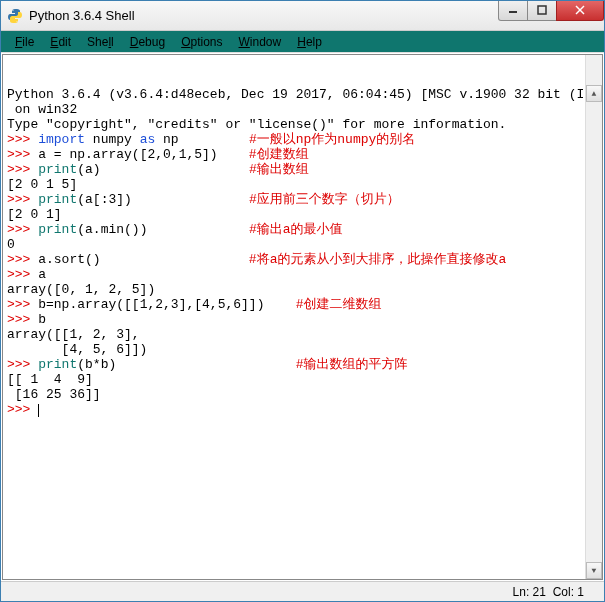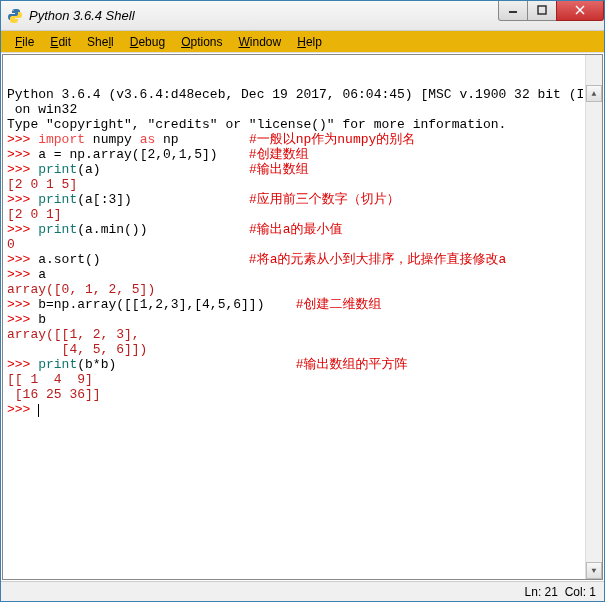--- a/index.html
+++ b/index.html
@@ -1,31 +1,31 @@
 <!DOCTYPE html>
 <html><head>
 <meta charset="utf-8">
 <style>
 * { margin:0; padding:0; box-sizing:border-box; }
 body { font-family:"Consolas","Courier New",monospace; font-size:13px; background:#fff; }
 .window { width:605px; height:602px; border:1px solid #3c7fb1; display:flex; flex-direction:column; background:#fff; }
 .titlebar { height:30px; background:linear-gradient(#f8f8f8,#e8e8e8); display:flex; align-items:center; border-bottom:1px solid #ccc; }
 .titlebar .icon { width:16px; height:16px; margin:0 6px; display:flex; align-items:center; justify-content:center; }
-.titlebar .title { flex:1; font-family:"Segoe UI",sans-serif; font-size:13px; color:#000;font-style:italic; }
+.titlebar .title { flex:1; font-family:"Segoe UI",sans-serif; font-size:13px; color:#000; }
 .winbtns { display:flex; height:20px; margin-top:-10px; }
 .winbtn { width:30px; height:20px; border:1px solid #888; border-top:none; display:flex; align-items:center; justify-content:center; font-size:11px; font-family:Arial; background:linear-gradient(#f0f0f0,#d8d8d8); margin-left:-1px; }
 .winbtn.min { border-bottom-left-radius:3px; }
 .winbtn.close { width:48px; background:linear-gradient(#e36666,#c83030); color:#fff; border-color:#a02020; border-bottom-right-radius:3px; }
-.menubar { height:22px; background:#eab308; display:flex; align-items:center; padding:0 6px; border-bottom:1px solid #ddd; font-family:"Segoe UI",sans-serif; font-size:12px; }
+.menubar { height:22px; background:#0f766e; display:flex; align-items:center; padding:0 6px; border-bottom:1px solid #ddd; font-family:"Segoe UI",sans-serif; font-size:12px; }
 .menuitem { padding:2px 8px; cursor:default; }
 .menuitem .ul { text-decoration:underline; }
 .content { flex:1; padding:2px 4px; overflow:hidden; white-space:pre; line-height:15px; position:relative; border:1px solid #888; margin:1px; }
 .cursor { display:inline-block; width:1px; height:13px; background:#000; vertical-align:text-bottom; }
-.statusbar { height:20px; background:#f0f0f0; border-top:1px solid #ccc; display:flex; justify-content:flex-end; align-items:center; padding:0 8px; font-family:"Segoe UI",sans-serif; font-size:12px; }
-.black{color:#000}.blue{color:#b91c1c}.orange{color:#ef4444}.red{color:#dd0000}.purple{color:#0f766e}
+.statusbar { height:20px; background:#f0f0f0; border-top:1px solid #ccc; display:flex; justify-content:flex-end; align-items:center; padding:0 20px; font-family:"Segoe UI",sans-serif; font-size:12px; }
+.black{color:#000}.blue{color:#000000}.orange{color:#1d4ed8}.red{color:#dd0000}.purple{color:#0f766e}
 .scrollbar { position:absolute; right:0; top:0; bottom:0; width:17px; background:#f0f0f0; border-left:1px solid #ddd; }
 .sb-btn { height:17px; background:linear-gradient(#f8f8f8,#e0e0e0); border:1px solid #bbb; display:flex; align-items:center; justify-content:center; font-size:8px; color:#555; }
 .sb-btn.down { position:absolute; bottom:0; left:0; right:0; }
 </style>
 </head>
 <body>
 
 <div class="window">
   <div class="titlebar">
     <span class="icon">

